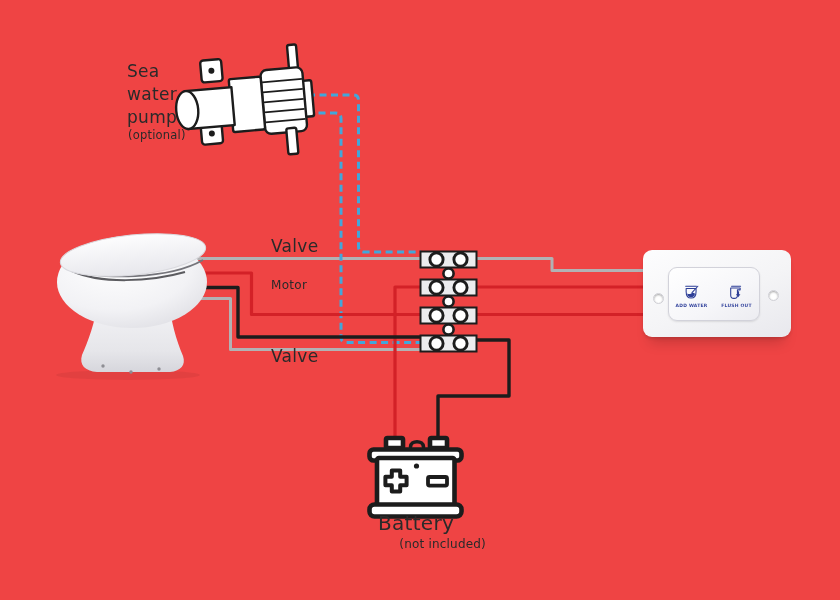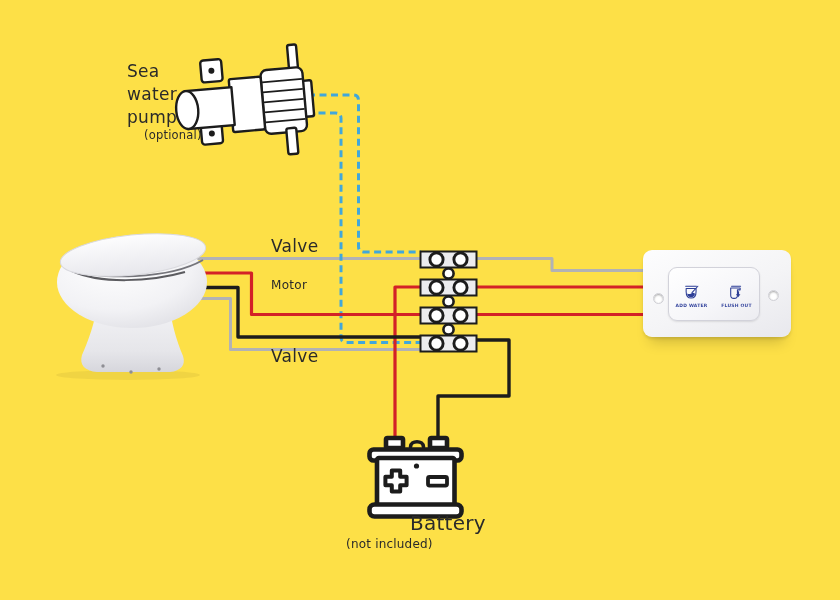--- a/index.html
+++ b/index.html
@@ -1,27 +1,27 @@
 <!DOCTYPE html>
 <html><head>
 <meta charset="utf-8">
 <style>
   html,body{margin:0;padding:0;background:#ffffff;}
-  .stage{position:relative;width:840px;height:600px;background:#fde047;overflow:hidden;
+  .stage{position:relative;width:840px;height:600px;background:#ef4444;overflow:hidden;
          font-family:"DejaVu Sans","Liberation Sans",sans-serif;}
   svg{display:block;}
   .diagram-svg{position:absolute;left:0;top:0;}
   .lbl{position:absolute;color:#2a2a2a;letter-spacing:.3px;font-weight:500;}
   .lbl-pump{left:127px;top:60px;font-size:17px;line-height:23px;}
-  .lbl-pump-note{left:144px;top:128px;font-size:11.5px;letter-spacing:.2px;}
+  .lbl-pump-note{left:128px;top:128px;font-size:11.5px;letter-spacing:.2px;}
   .lbl-valve-top{left:271px;top:236px;font-size:17px;}
   .lbl-motor{left:271px;top:278px;font-size:12px;}
   .lbl-valve-bottom{left:271px;top:346px;font-size:17px;}
-  .lbl-battery{left:346px;top:511px;width:140px;text-align:right;font-size:20px;}
-  .lbl-battery-note{left:346px;top:537px;width:140px;text-align:left;font-size:12px;letter-spacing:.2px;}
+  .lbl-battery{left:346px;top:511px;width:140px;text-align:center;font-size:20px;}
+  .lbl-battery-note{left:346px;top:537px;width:140px;text-align:right;font-size:12px;letter-spacing:.2px;}
 
   
   .panel{position:absolute;left:643px;top:250px;width:148px;height:87px;border-radius:9px;
          background:linear-gradient(155deg,#fdfdfe 0%,#f4f4f6 55%,#e8e8ed 100%);
          box-shadow:0 2px 3px rgba(0,0,0,.10),0 12px 14px -7px rgba(0,0,0,.18);}
   .hole{position:absolute;width:9px;height:9px;border-radius:50%;background:#fff;
         border:1px solid #cfcfd5;box-shadow:inset 0 1px 2px rgba(0,0,0,.35);}
   .hole-left{left:10px;top:43px;}
   .hole-right{left:125px;top:40px;}
   .pad{position:absolute;left:25px;top:17px;width:90px;height:52px;border-radius:9px;

